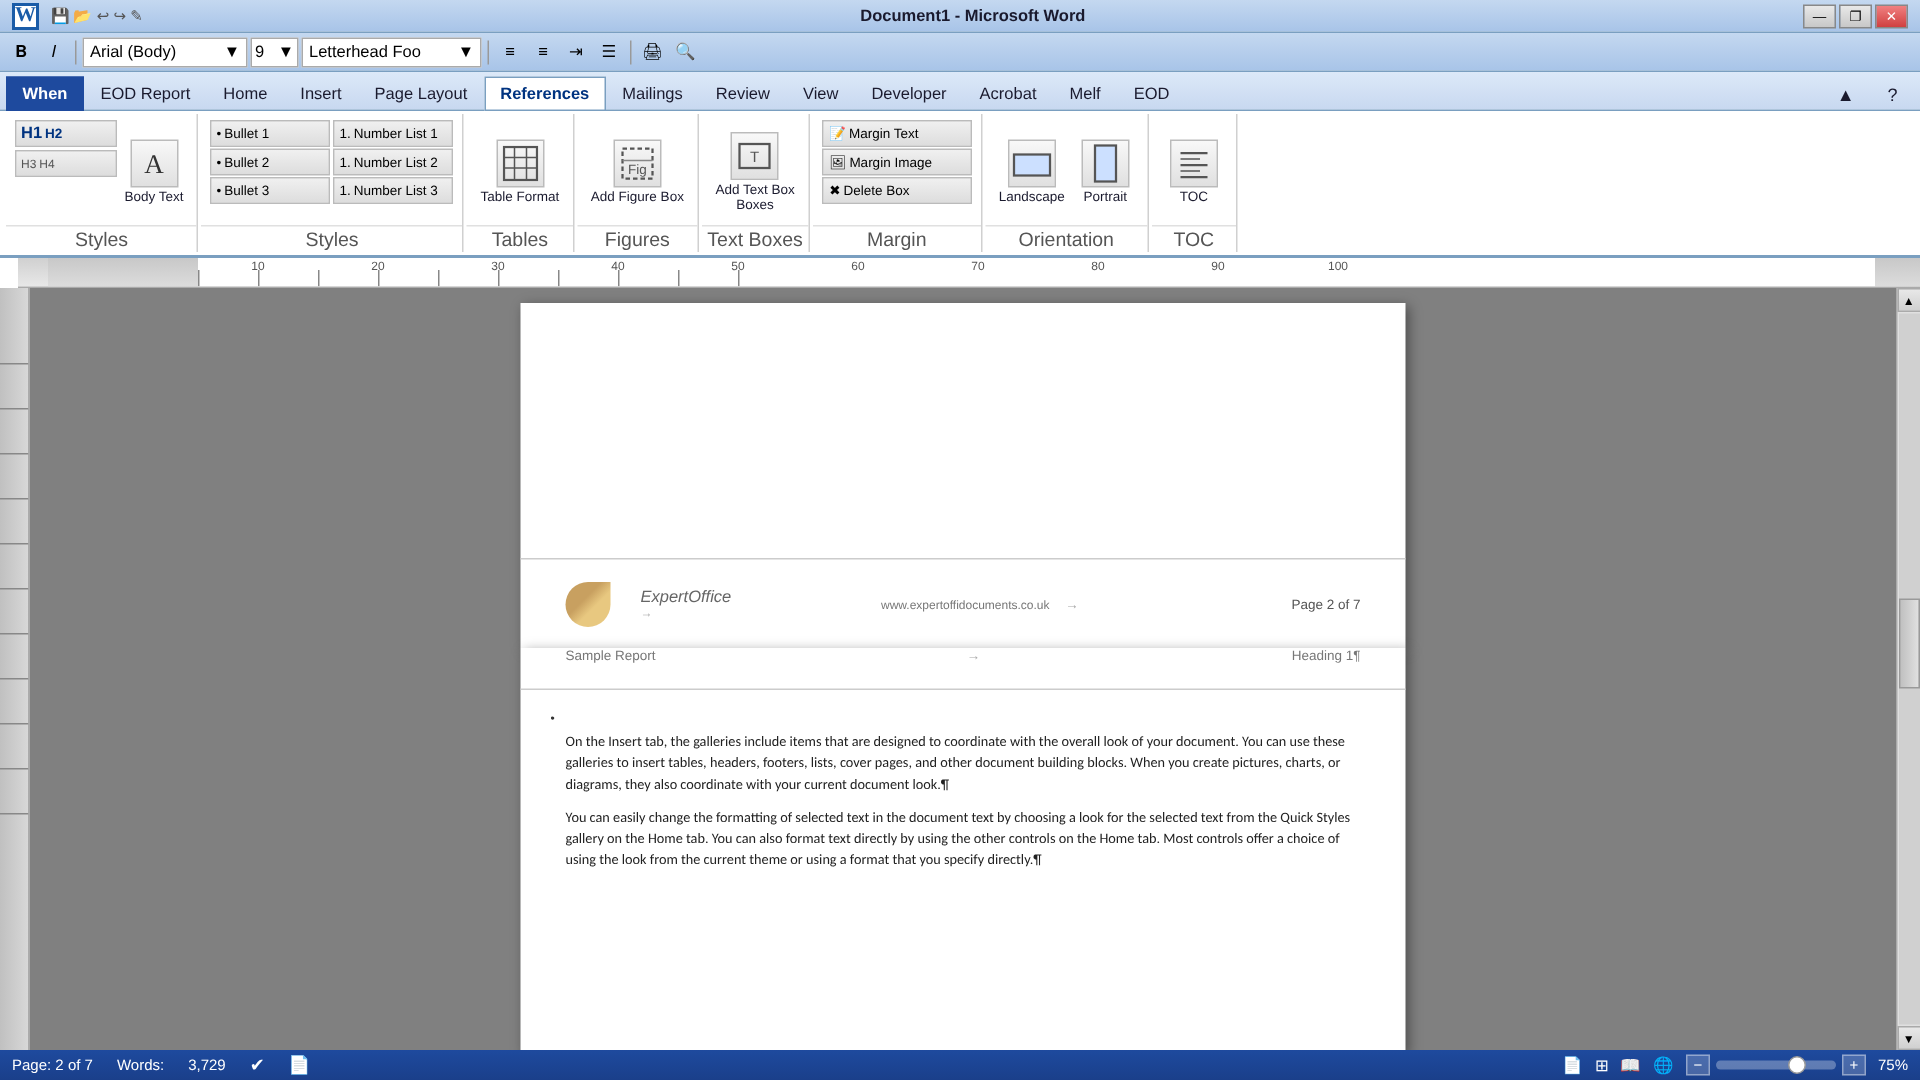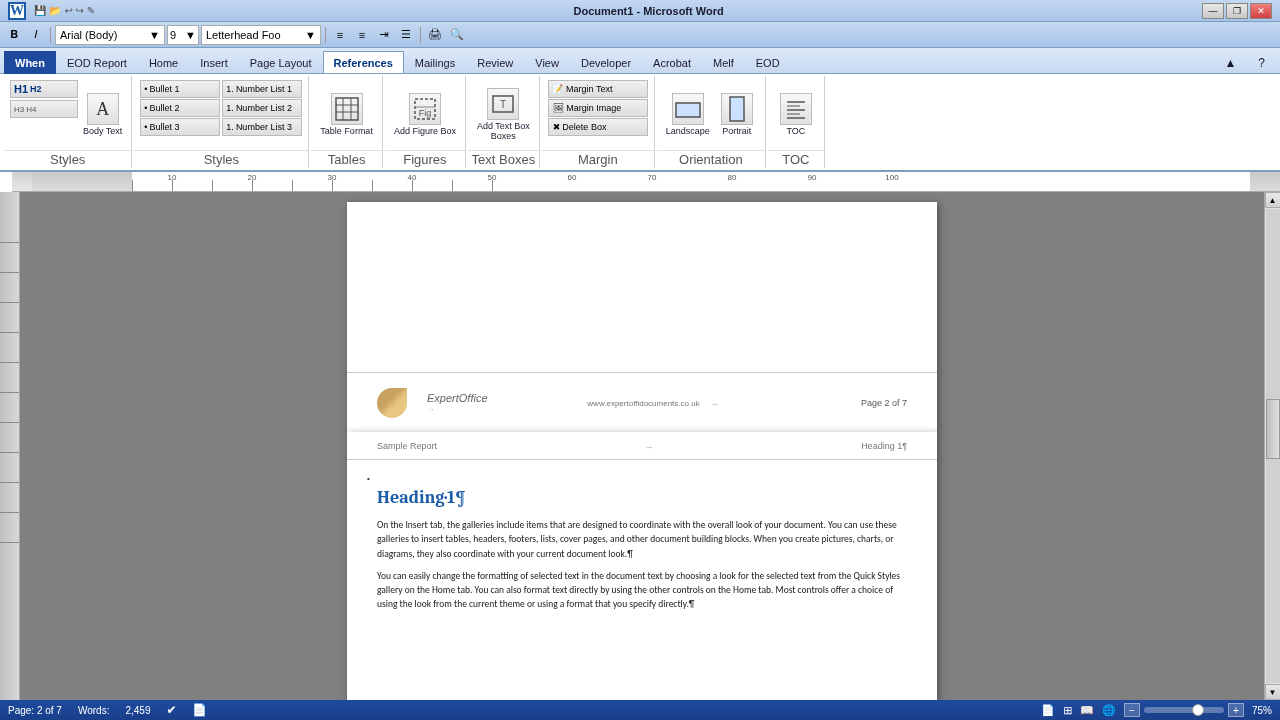--- a/index.html
+++ b/index.html
@@ -280,21 +280,20 @@
 
     .page-gap {
       height: 8px;
     }
 
     .page2 { min-height: 270px; }
     .page2-header {
       height: 28px;
       border-bottom: 1px solid #ccc;
       display: flex;
-      align-items: center;
       padding: 0 30px;
       font-size: 9px;
       color: #777;
       justify-content: space-between;
     }
     .page2-content {
       padding: 10px 30px 20px 30px;
     }
     .doc-heading {
       color: #1a5ca8;
@@ -710,42 +709,41 @@
       <div class="word-page page2">
         <div class="page2-header">
           <span>Sample Report</span>
           <span style="color:#aaa;">→</span>
           <span>Heading 1¶</span>
         </div>
         <div class="page2-content">
           <div style="display:flex; align-items:flex-start; margin-bottom:4px;">
             <span style="font-size:8px; color:#333; margin-top:4px; margin-right:8px; margin-left:-10px;">•</span>
           </div>
-          <div class="doc-heading">Heading·1¶</div>
           <div class="doc-body">On the Insert tab, the galleries include items that are designed to coordinate with the overall look of your document. You can use these galleries to insert tables, headers, footers, lists, cover pages, and other document building blocks. When you create pictures, charts, or diagrams, they also coordinate with your current document look.¶</div>
           <div class="doc-body">You can easily change the formatting of selected text in the document text by choosing a look for the selected text from the Quick Styles gallery on the Home tab. You can also format text directly by using the other controls on the Home tab. Most controls offer a choice of using the look from the current theme or using a format that you specify directly.¶</div>
         </div>
       </div>
 
     </div>
   </div>
 
   <div id="v-scrollbar">
     <div class="scroll-arrow">▲</div>
     <div class="scroll-track">
       <div class="scroll-thumb"></div>
     </div>
     <div class="scroll-arrow">▼</div>
   </div>
 </div>
 
 <div id="status-bar">
   <span>Page: 2 of 7</span>
   <span>Words:</span>
-  <span>2,459</span>
+  <span>3,729</span>
   <span style="font-size:12px;">✔</span>
   <span style="font-size:12px;">📄</span>
   <div class="status-right">
     <span style="font-size:11px;">📄</span>
     <span style="font-size:11px;">⊞</span>
     <span style="font-size:11px;">📖</span>
     <span style="font-size:11px;">🌐</span>
     <div class="zoom-control">
       <div class="zoom-btn">−</div>
       <div class="zoom-slider">

